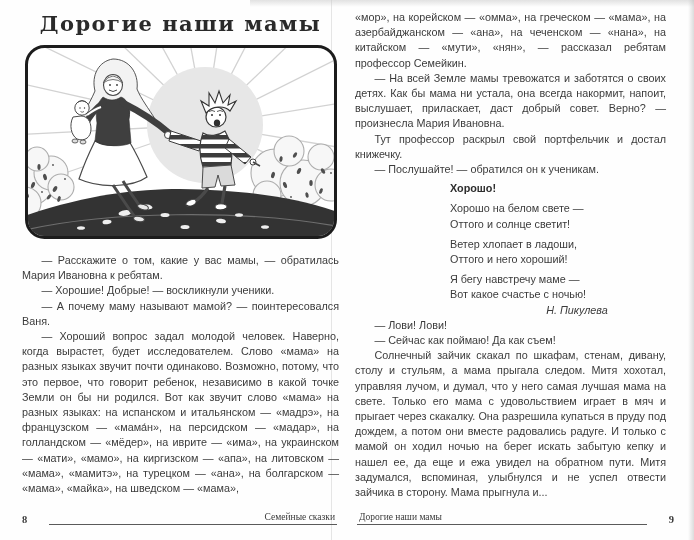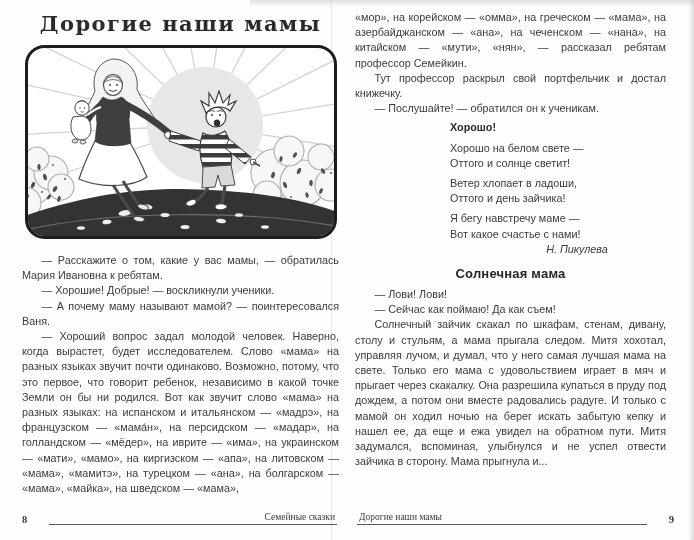--- a/index.html
+++ b/index.html
@@ -255,42 +255,42 @@
       <span class="pgnum">8</span>
       <span class="footer-rule">
         <span class="running-title">Семейные сказки</span>
       </span>
     </div>
   </div>
 
   <div class="page page-right">
     <div class="bodytext">
       <p class="cont">«мор», на корейском — «омма», на греческом — «мама», на азербайджанском — «ана», на чеченском — «нана», на китайском — «мути», «нян», — рассказал ребятам профессор Семейкин.</p>
+      <p>— На всей Земле мамы тревожатся и заботятся о своих детях. Как бы мама ни устала, она всегда накормит, напоит, выслушает, приласкает, даст добрый совет. Верно? — произнесла Мария Ивановна.</p>
       <p>Тут профессор раскрыл свой портфельчик и достал книжечку.</p>
       <p>— Послушайте! — обратился он к ученикам.</p>
     </div>
 
     <div class="poem">
       <div class="poem-title">Хорошо!</div>
       <div class="stanza">
         <div>Хорошо на белом свете —</div>
         <div>Оттого и солнце светит!</div>
       </div>
       <div class="stanza">
         <div>Ветер хлопает в ладоши,</div>
-        <div>Оттого и день зайчика!</div>
+        <div>Оттого и него хороший!</div>
       </div>
       <div class="stanza">
         <div>Я бегу навстречу маме —</div>
-        <div>Вот какое счастье с нами!</div>
+        <div>Вот какое счастье с ночью!</div>
       </div>
       <div class="poem-author">Н. Пикулева</div>
     </div>
 
-    <div class="section-heading">Солнечная мама</div>
 
     <div class="bodytext">
       <p>— Лови! Лови!</p>
       <p>— Сейчас как поймаю! Да как съем!</p>
       <p>Солнечный зайчик скакал по шкафам, стенам, дивану, столу и стульям, а мама прыгала следом. Митя хохотал, управляя лучом, и думал, что у него самая лучшая мама на свете. Только его мама с удовольствием играет в мяч и прыгает через скакалку. Она разрешила купаться в пруду под дождем, а потом они вместе радовались радуге. И только с мамой он ходил ночью на берег искать забытую кепку и нашел ее, да еще и ежа увидел на обратном пути. Митя задумался, вспоминая, улыбнулся и не успел отвести зайчика в сторону. Мама прыгнула и...</p>
     </div>
 
     <div class="footer">
       <span class="footer-rule">
         <span class="running-title">Дорогие наши мамы</span>

